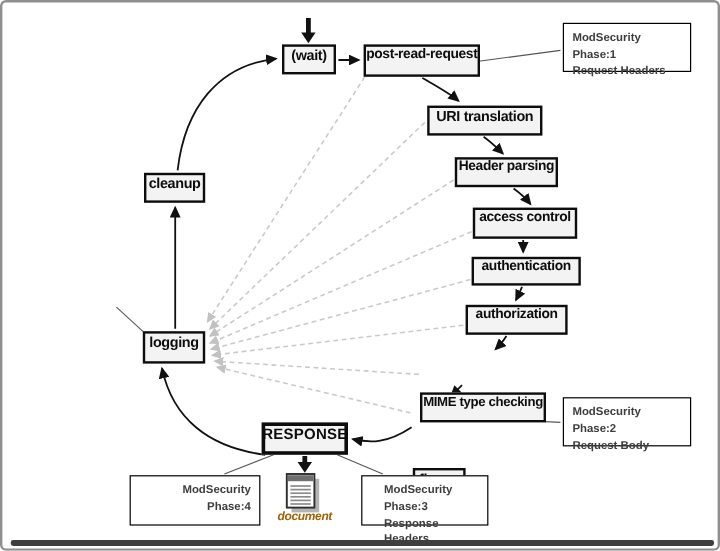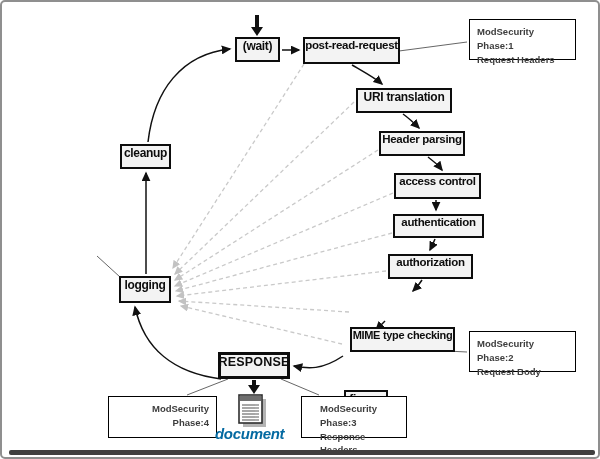--- a/index.html
+++ b/index.html
@@ -23,22 +23,22 @@
   .node-strong{border-width:3px;font-size:12.5px;letter-spacing:0.2px;}
   .callout{
     position:absolute;box-sizing:border-box;
     border:1px solid #000000;background:#ffffff;
     font-weight:bold;font-size:9.5px;line-height:1.45;color:#3d3d3d;
     padding:5px 7px;
   }
   .callout .c-line{display:block;}
   .align-right{text-align:right;}
   .doc-label{
-    position:absolute;font-weight:bold;font-style:italic;font-size:15px;
-    color:#0369a1;letter-spacing:-0.3px;
+    position:absolute;font-weight:bold;font-style:italic;font-size:10px;
+    color:#a16207;text-align:center;letter-spacing:-0.3px;
   }
 </style>
 </head>
 <body>
 
 <div class="frame">
 
   <svg class="connectors" viewBox="0 0 596 455">
     <defs>
       <marker id="ab" markerWidth="7" markerHeight="6" refX="5.5" refY="3" orient="auto">

